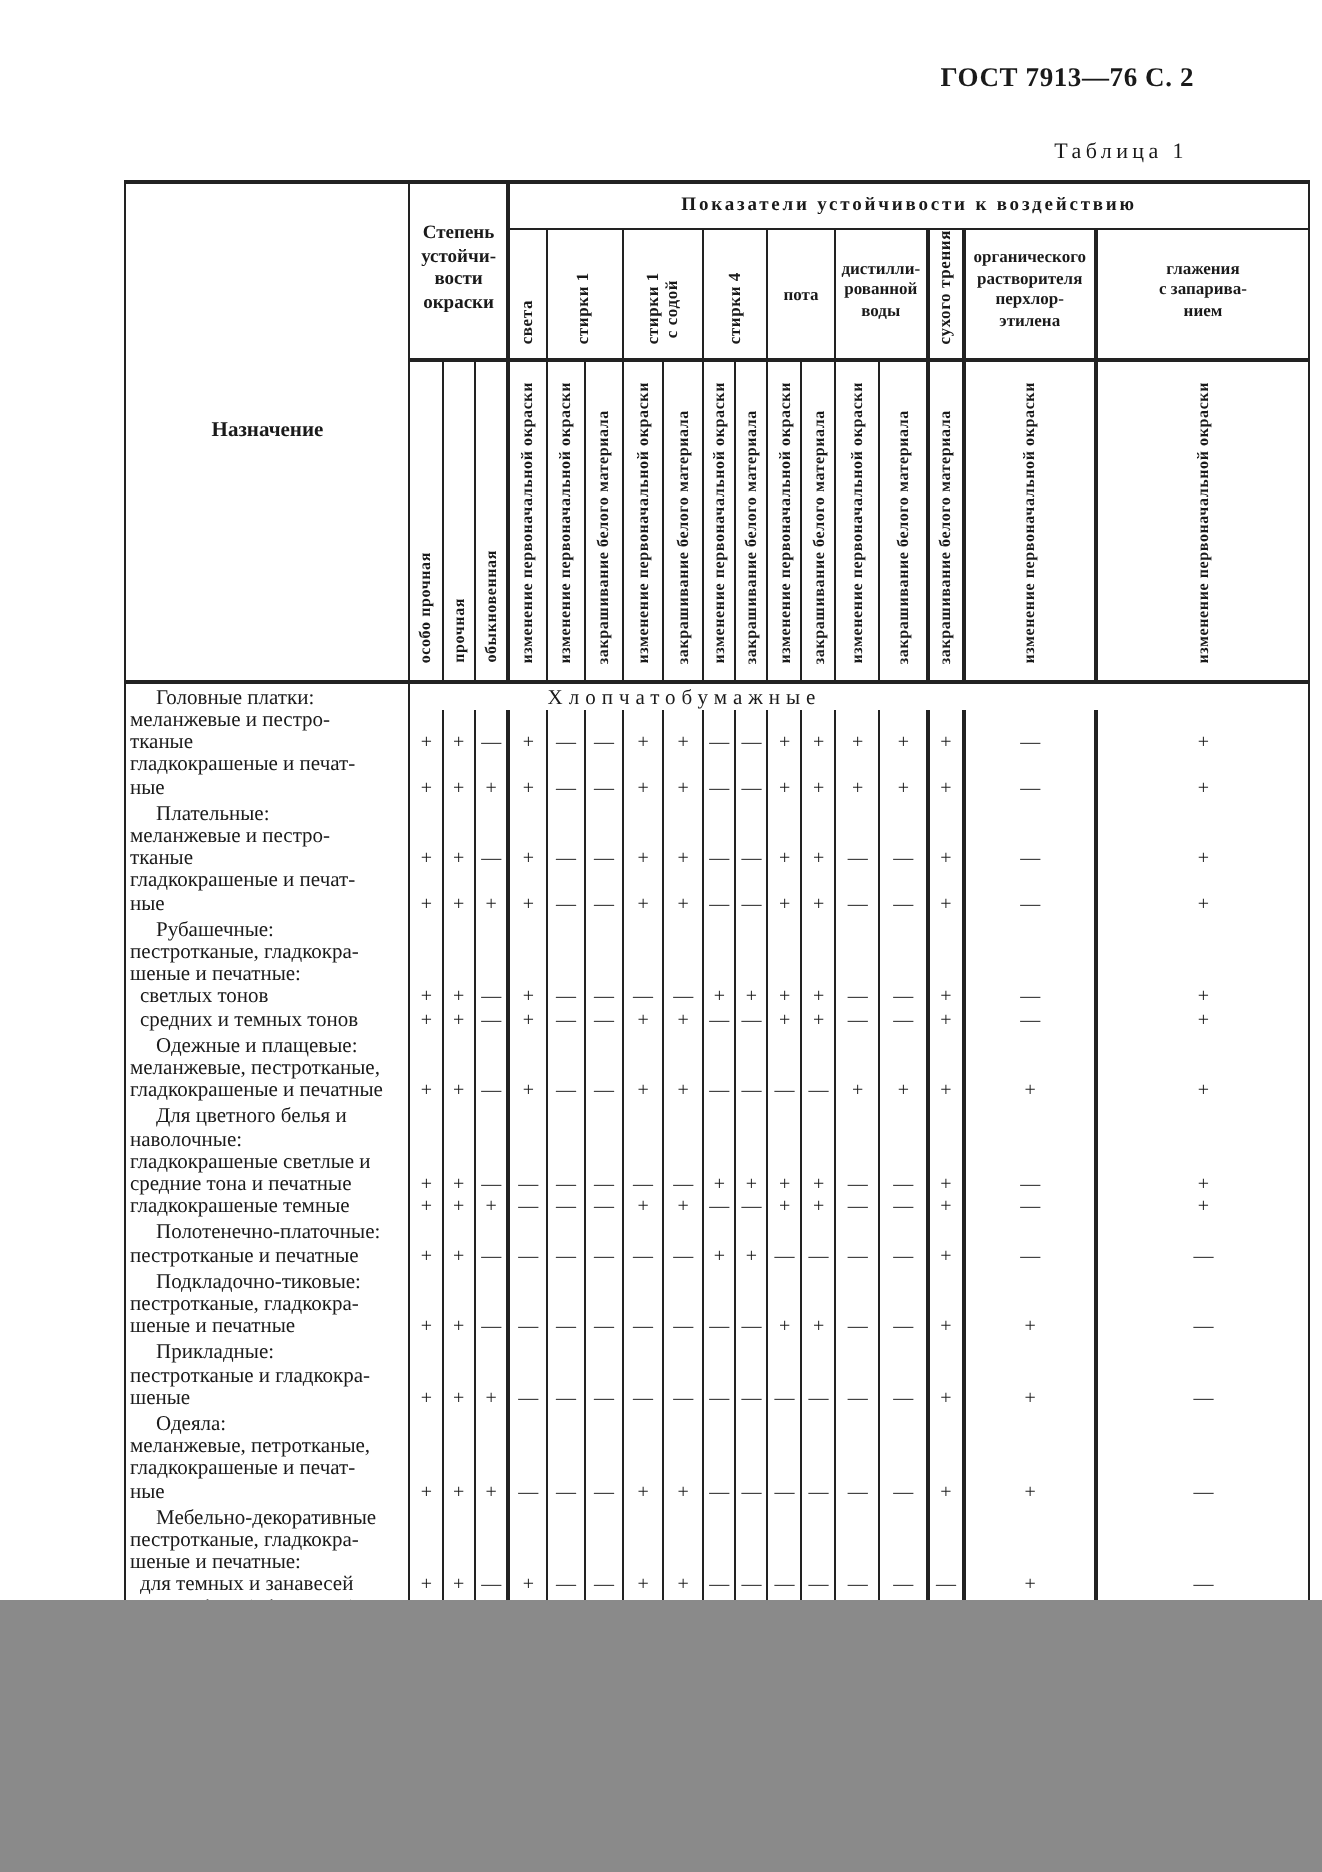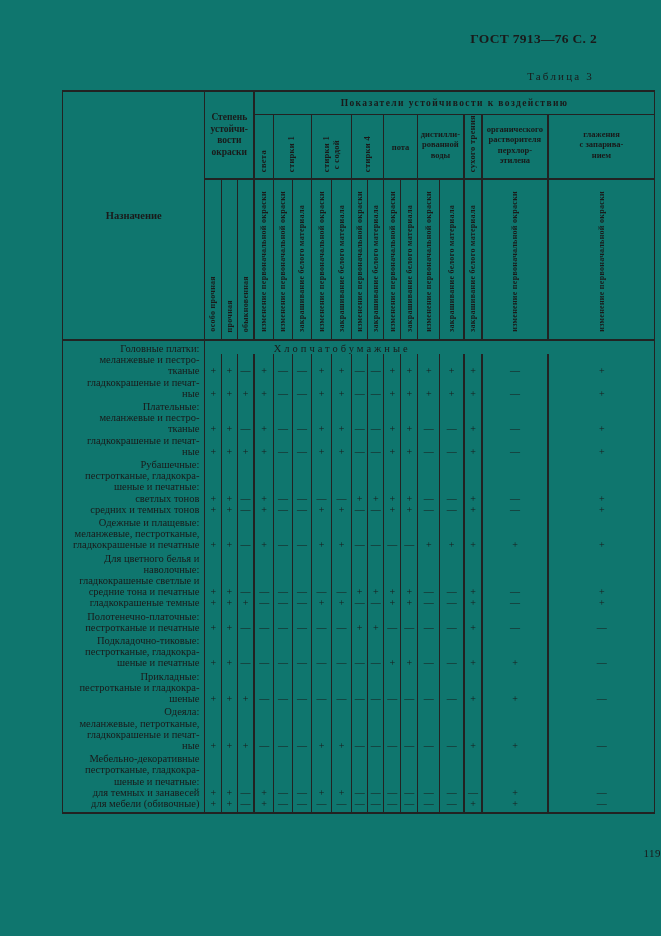--- a/index.html
+++ b/index.html
@@ -1,21 +1,21 @@
 <!DOCTYPE html>
 <html><head>
 <meta charset="utf-8">
 <style>
   * { box-sizing: border-box; margin: 0; padding: 0; }
   html,body { background:#8a8a8a; }
   .page {
     position: relative;
-    width: 661px; height: 936px;
+    width: 661px; height: 800px;
     margin: 0 auto;
-    background: #0f766e;
+    background: #ffffff;
     color: #1a1a1a;
     font-family: "Liberation Serif", "DejaVu Serif", serif;
     overflow: hidden;
   }
   .doc-ref {
     position: absolute; top: 31px; right: 64px;
     font-weight: bold; font-size: 13.5px; letter-spacing: .3px;
   }
   .caption {
     position: absolute; top: 70px; right: 67px;
@@ -44,40 +44,40 @@
     writing-mode: vertical-rl;
     transform: rotate(180deg);
     white-space: pre-line;
     font-size: 8px; line-height: 9px; letter-spacing: .3px;
   }
   .gvt { font-size: 8.5px; line-height: 9.5px; }
   .htext { display: inline-block; font-size: 8.5px; line-height: 10.5px; white-space: pre-line; }
 
   
   tbody td { vertical-align: bottom; font-size: 10.5px; line-height: 11.2px; }
-  td.label { white-space: pre-line; padding-left: 2px; padding-right: 5px; text-align: right; }
+  td.label { white-space: pre-line; padding-left: 2px; padding-right: 5px; }
   td.label.cat { text-indent: 13px; }
   td.label.sub { text-indent: 5px; }
   tr.cat td { padding-top: 2px; }
   td.val { text-align: center; font-size: 10px; letter-spacing: -.5px; }
   td.section-cell { text-align: center; letter-spacing: 3px; font-size: 10.5px; padding-right: 175px; vertical-align: bottom; }
   tbody tr:last-child td { padding-bottom: 3px; }
 
   .pageno {
     position: absolute; top: 847px; left: 0; width: 661px;
     text-align: right; font-size: 11px; letter-spacing: .5px;
   }
 </style>
 </head>
 <body>
 
 <div class="page">
 
   <div class="doc-ref">ГОСТ 7913—76 С. 2</div>
-  <div class="caption">Таблица 3</div>
+  <div class="caption">Таблица 1</div>
 
   <table class="main">
     <colgroup>
       <col style="width:142px">
         <col style="width:16px">
         <col style="width:16px">
         <col style="width:17px">
       <col style="width:19px">
         <col style="width:19px">
         <col style="width:19px">

